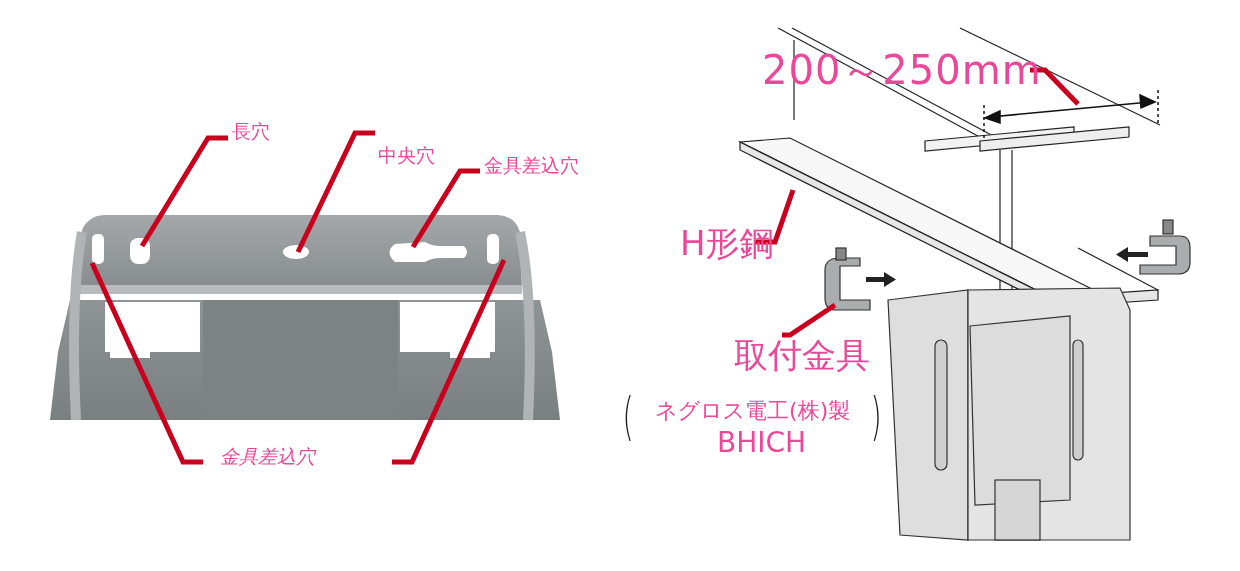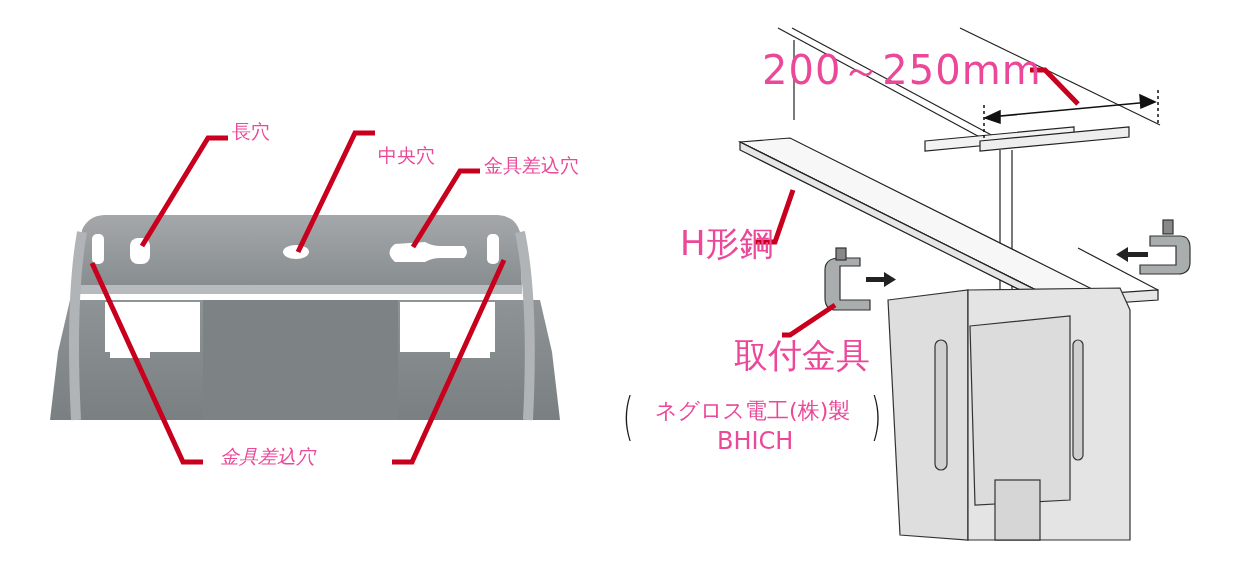--- a/index.html
+++ b/index.html
@@ -122,14 +122,14 @@
 <div class="label l-md" style="left:232px;top:122px;">長穴</div>
 <div class="label l-md" style="left:378px;top:118px;margin-top:28px;">中央穴</div>
 <div class="label l-md" style="left:484px;top:156px;">金具差込穴</div>
 <div class="label l-md" style="left:220px;top:447px;font-style:italic;">金具差込穴</div>
 
 <div class="label l-dim" style="left:762px;top:50px;">200～250mm</div>
 <div class="label l-lg" style="left:650px;top:226px;margin-left:30px;">H形鋼</div>
 <div class="label l-lg" style="left:734px;top:338px;">取付金具</div>
 <div class="paren" style="left:618px;top:390px;">(</div>
 <div class="label l-sm" style="left:655px;top:388px;">ネグロス電工(株)製</div>
-<div class="label l-sm" style="left:717px;top:417px;font-size:24px;">BHICH</div>
+<div class="label l-sm" style="left:717px;top:417px;font-size:28px;">BHICH</div>
 <div class="paren" style="left:866px;top:390px;">)</div>
 
 </body></html>

